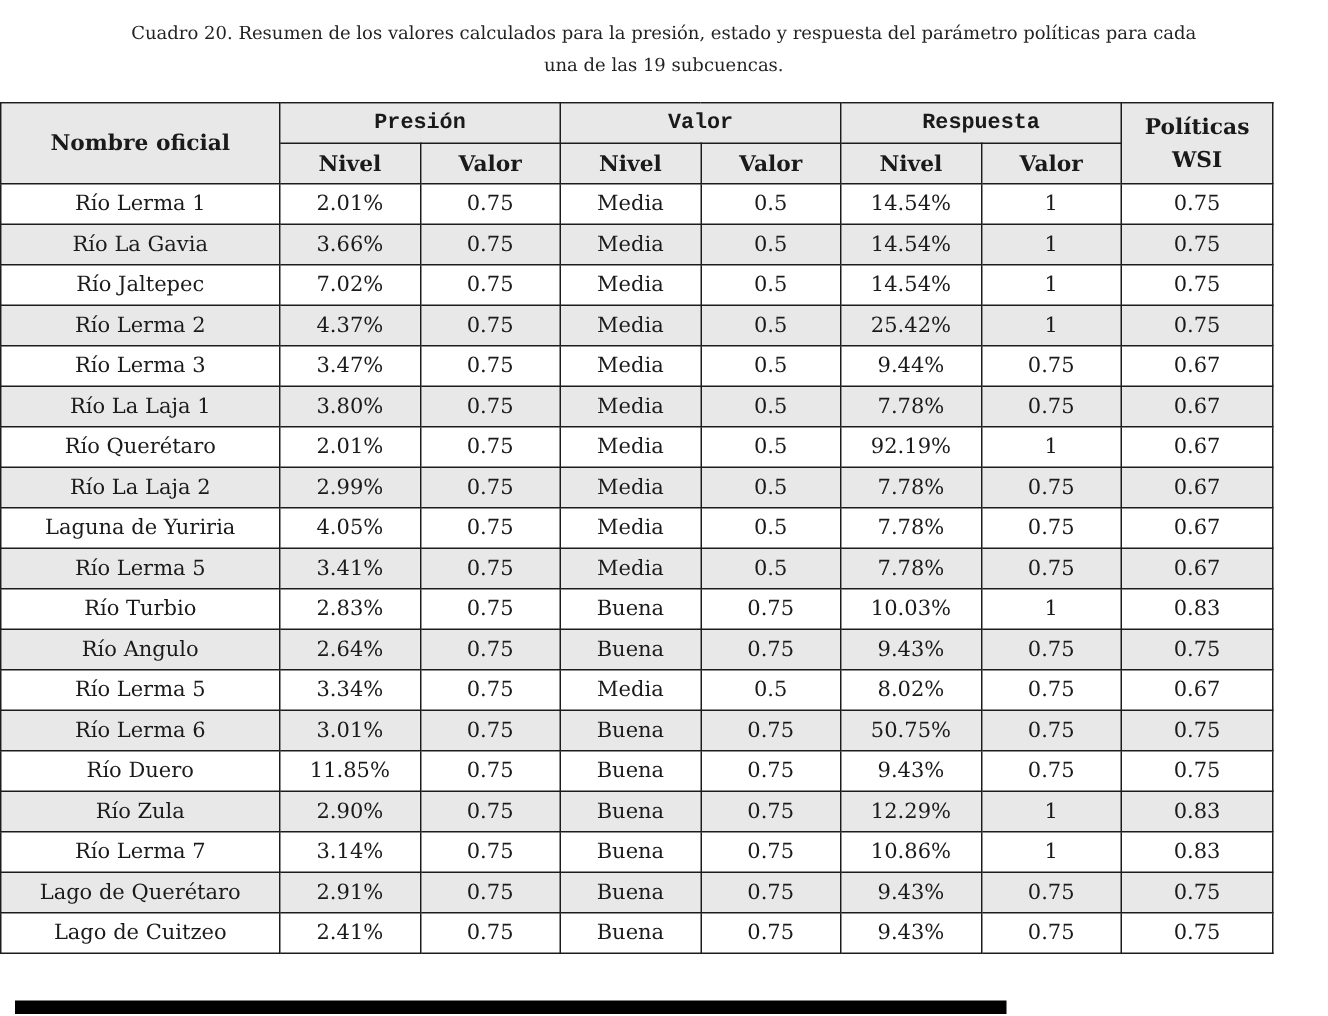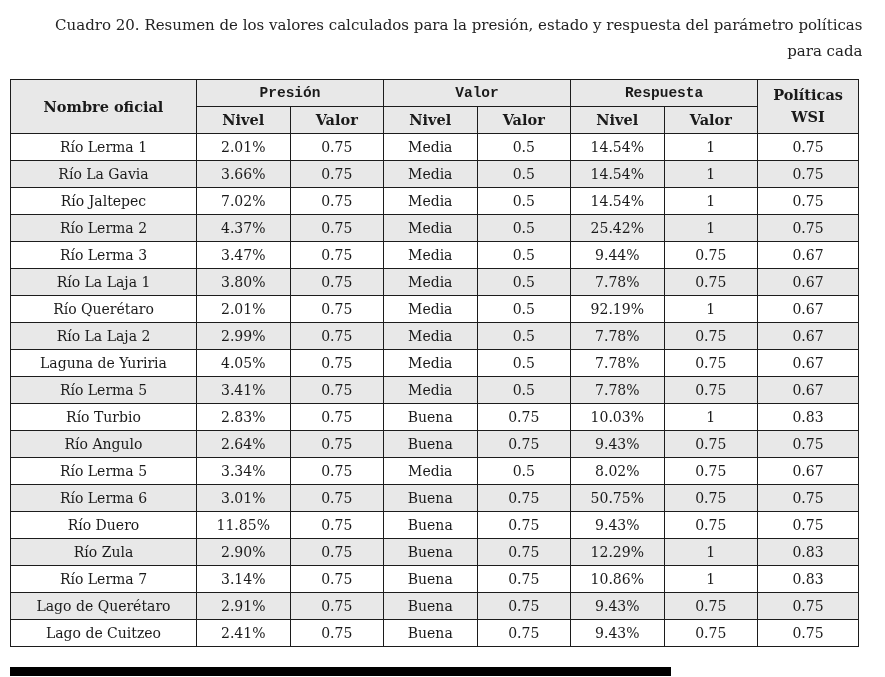--- a/index.html
+++ b/index.html
@@ -11,32 +11,32 @@
     color: #1a1a1a;
     overflow: hidden;
   }
   .page {
     position: relative;
     width: 885px;
     height: 677px;
     padding-top: 12px;
   }
   .caption {
-    text-align: right;
-    font-size: 15px;
+    text-align: center;
+    font-size: 12px;
     line-height: 1.75;
     color: #222222;
     width: 840px;
     margin: 0 auto 14px auto;
   }
   table.data-table {
     border-collapse: collapse;
     table-layout: fixed;
     width: 848px;
-    margin-left: 10px;
+    margin-left: 0;
     font-size: 14px;
   }
   table.data-table th,
   table.data-table td {
     border: 1px solid #1c1c1c;
     text-align: center;
     vertical-align: middle;
     padding: 3px 4px;
     height: 27px;
     overflow: hidden;
@@ -68,20 +68,21 @@
     background: #000000;
   }
 </style>
 </head>
 <body>
 
 <div class="page">
 
   <div class="caption">
     <span>Cuadro 20. Resumen de los valores calculados para la presión, estado y respuesta del parámetro políticas para cada</span><br>
+    <span>una de las 19 subcuencas.</span>
   </div>
 
   <table class="data-table">
     <colgroup>
       <col class="c-name">
       <col class="c-val">
         <col class="c-val">
       <col class="c-val">
         <col class="c-val">
       <col class="c-val">

